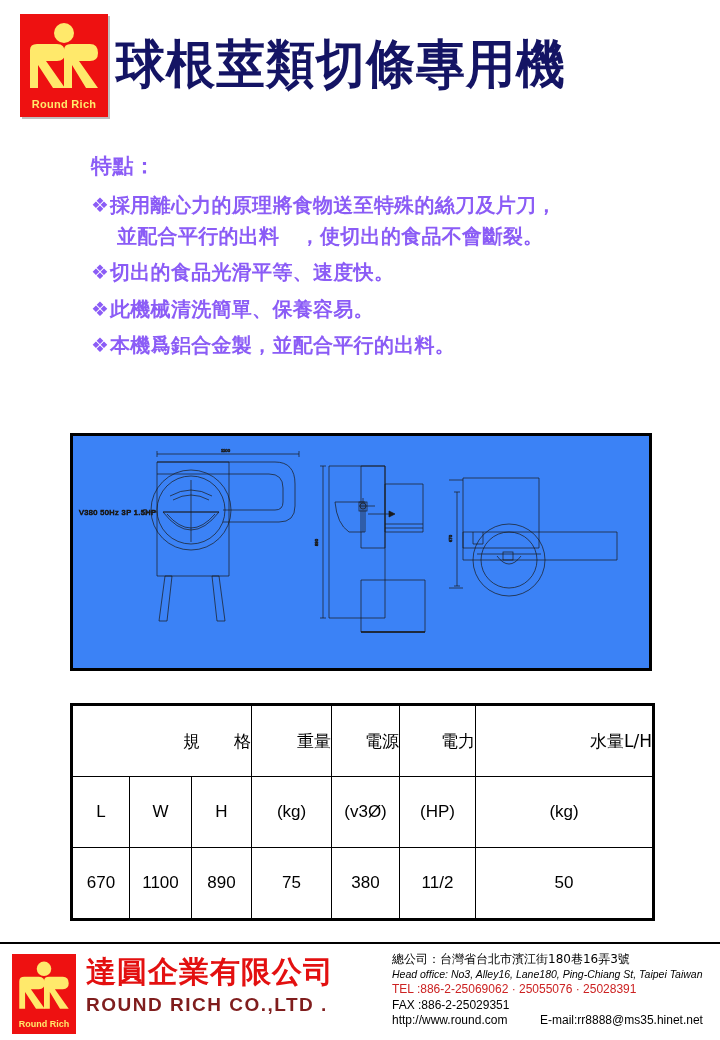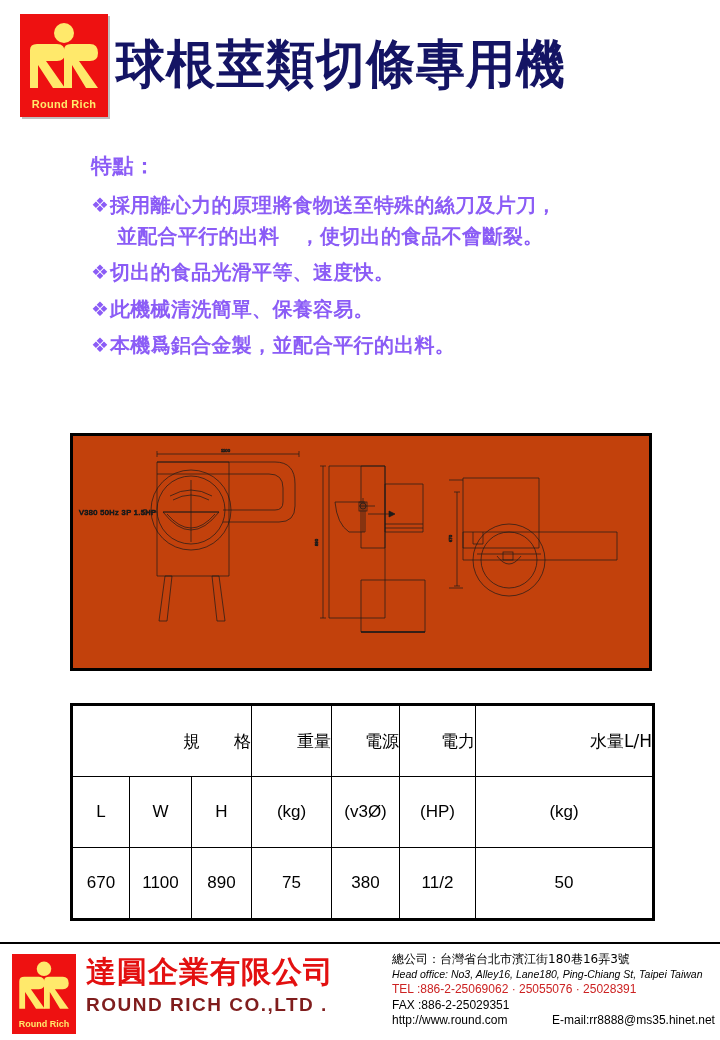--- a/index.html
+++ b/index.html
@@ -95,21 +95,21 @@
     letter-spacing: .3px;
     white-space: nowrap;
   }
 
   
   .drawing-frame {
     position: absolute;
     left: 70px; top: 433px;
     width: 582px; height: 238px;
     border: 3px solid #000;
-    background: #c2410c;
+    background: #3b82f6;
     box-sizing: border-box;
   }
   .drawing-frame svg { display: block; }
   .dwg-label {
     font-family: "Liberation Sans", sans-serif;
     font-size: 7.4px;
     fill: #111;
     letter-spacing: .4px;
   }
   .dwg-dim {
@@ -229,21 +229,21 @@
     color: #000;
     white-space: nowrap;
   }
   .f-web-row {
     display: flex;
     font-family: "Liberation Sans", sans-serif;
     font-size: 12px;
     color: #000;
     white-space: nowrap;
   }
-  .f-web { width: 160px; }
+  .f-web { width: 148px; }
 </style>
 </head>
 <body>
 
 <div class="header">
   <div class="logo-box">
     <svg class="logo-mark" viewBox="0 0 88 72">
       <circle cx="44" cy="13" r="10" fill="#ffe96b"></circle>
       <path d="M10 68 L10 30 Q10 24 17 24 L37 24 Q45 24 45 33 Q45 41 37 41 L26 41 L45 68 L33 68 L18 45 L18 68 Z" fill="#ffe96b"></path>
       <path d="M44 68 L44 30 Q44 24 51 24 L70 24 Q78 24 78 33 Q78 41 70 41 L59 41 L78 68 L66 68 L52 45 L52 68 Z" fill="#ffe96b"></path>

